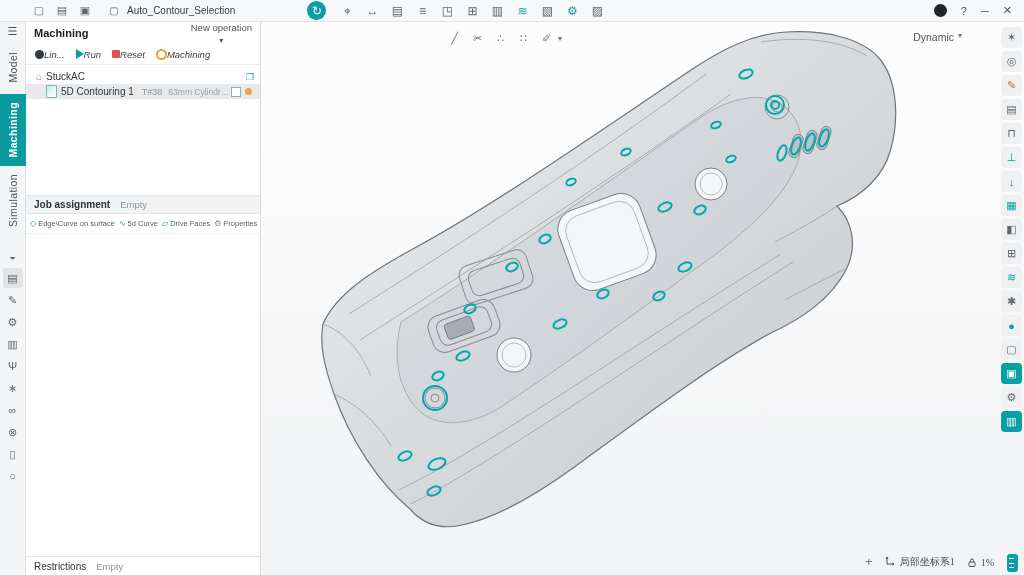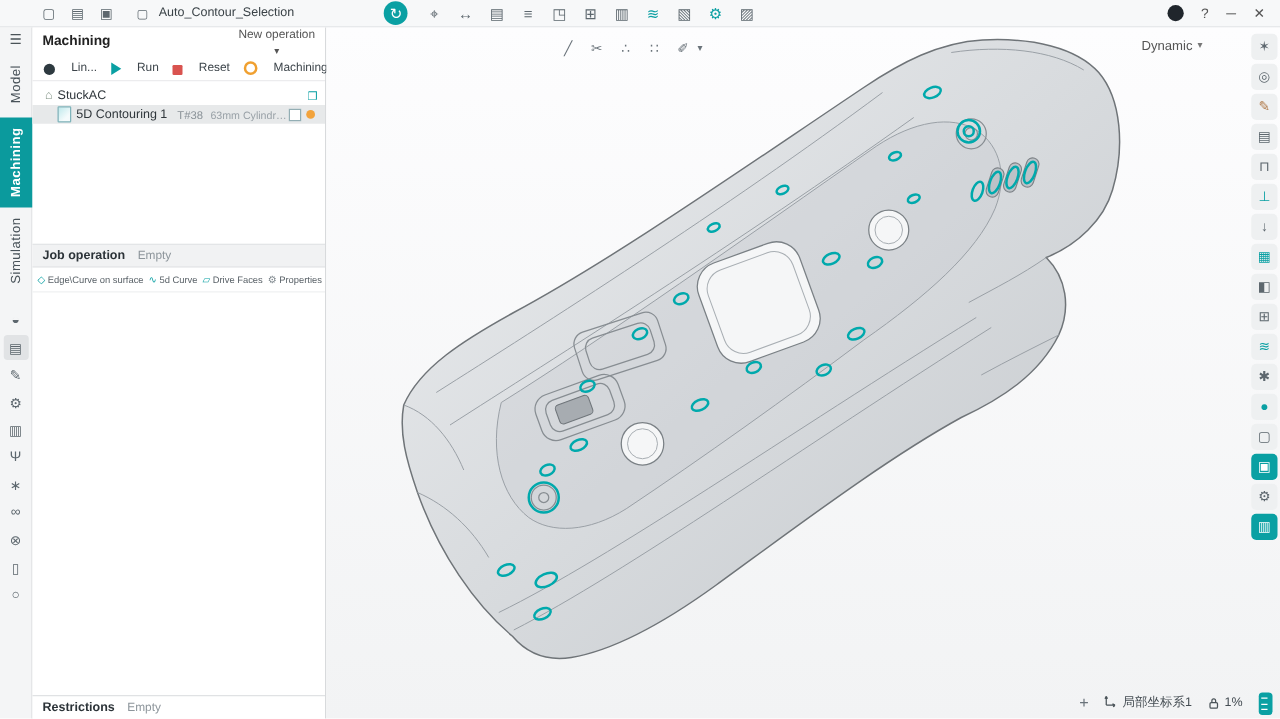--- a/index.html
+++ b/index.html
@@ -36,21 +36,21 @@
             font-size:11px;color:#5d676e;border-radius:3px;}
   .strip-ic.sel{background:#e1e3e5;}
 
   
   #panel{position:absolute;left:26px;top:22px;width:235px;height:553px;background:#fff;
          border-right:1px solid #d8dadc;box-sizing:border-box;display:flex;flex-direction:column;}
   #panel-header{height:22px;display:flex;align-items:center;padding:0 8px;justify-content:space-between;}
   #panel-title{font-size:11px;font-weight:bold;color:#222;}
   #new-op{display:flex;align-items:center;gap:3px;font-size:9.5px;color:#555;flex-direction:column;}
   #btnrow{height:20px;display:flex;align-items:center;gap:11px;padding:0 9px;border-bottom:1px solid #ececee;}
-  .pbtn{display:flex;align-items:flex-end;gap:13px;font-size:9.5px;color:#3c444a;}
+  .pbtn{display:flex;align-items:center;gap:0;font-size:9.5px;color:#3c444a;font-style:italic;}
   .ic-toggle{width:9px;height:9px;border-radius:50%;background:#2e3a40;}
   .ic-play{width:0;height:0;border-left:8px solid #0aa0a3;border-top:5px solid transparent;border-bottom:5px solid transparent;}
   .ic-stop{width:8px;height:8px;background:#d9534f;border-radius:1px;}
   .ic-ring{width:7px;height:7px;border:2px solid #f0a030;border-radius:50%;}
   #tree{padding-top:4px;}
   .tree-row{height:15px;display:flex;align-items:center;font-size:10px;color:#2f363b;padding:0 6px;}
   .tree-row .mi{color:#7c8f80;font-size:10px;margin:0 4px 0 4px;}
   .copy-ic{margin-left:auto;color:#0aa0a3;font-size:9px;}
   .tree-row.selected{background:#e7e9ea;height:15px;}
   .op-ic{width:9px;height:11px;margin:0 4px 0 14px;background:linear-gradient(135deg,#bfe9ec 0%,#f4fbfc 70%);
@@ -64,21 +64,21 @@
   #job-header{height:17px;background:#f1f2f3;border-top:1px solid #e3e5e7;border-bottom:1px solid #e3e5e7;
               display:flex;align-items:center;gap:10px;padding:0 8px;}
   #job-title{font-size:10px;font-weight:bold;color:#2c3338;}
   .empty-lbl{font-size:9.5px;color:#8d959b;}
   #job-actions{height:19px;display:flex;align-items:center;gap:4px;padding:0 4px;border-bottom:1px solid #f0f1f2;overflow:hidden;}
   .chip{display:flex;align-items:center;gap:2px;font-size:7.5px;color:#5a6268;white-space:nowrap;}
   .chip .g{font-size:8px;color:#0aa0a3;}
   .chip.gray .g{color:#7d868c;}
   #panel-fill{flex:1;}
   #restrictions{height:18px;border-top:1px solid #e0e2e4;display:flex;align-items:center;gap:10px;padding:0 8px;}
-  #restr-title{font-size:10px;font-weight:bold;color:#2c3338;}
+  #restr-title{font-size:10px;font-weight:normal;color:#2c3338;}
 
   
   #viewport{position:absolute;left:261px;top:22px;width:763px;height:553px;
             background:linear-gradient(180deg,#fdfdfe 0%,#f2f3f4 100%);overflow:hidden;}
   #model-svg{position:absolute;left:0;top:0;}
   #model-svg .body{fill:url(#bodyGrad);stroke:#6f7478;stroke-width:1.2;}
   #model-svg .plateau{fill:#c7cbcf;fill-opacity:.32;stroke:#9aa0a6;stroke-width:.8;}
   #model-svg .ln{fill:none;stroke:#9aa0a6;stroke-width:.8;}
   #model-svg .hole{fill:#f5f6f7;stroke:#7a8085;stroke-width:1;}
   #model-svg .rim{fill:none;stroke:#a8aeb3;stroke-width:.8;}
@@ -98,21 +98,21 @@
   #rightstrip{position:absolute;right:2px;top:5px;display:flex;flex-direction:column;gap:3px;align-items:center;}
   .rs-ic{width:21px;height:21px;border-radius:4px;background:#eef0f1;display:flex;align-items:center;
          justify-content:center;font-size:11px;color:#5d676e;}
   .rs-ic.accent{color:#0aa0a3;}
   .rs-ic.tan{color:#b07a4a;}
   .rs-ic.sel{background:#0aa0a3;color:#fff;}
 
   #statusbar{position:absolute;right:30px;bottom:6px;display:flex;align-items:center;gap:12px;
              font-size:10px;color:#454d53;}
   #plus-btn{font-size:13px;color:#6a737a;line-height:10px;}
-  .sb-group{display:flex;align-items:flex-start;gap:4px;}
+  .sb-group{display:flex;align-items:flex-start;gap:4px;font-family:Liberation Serif, serif;}
   #ruler-btn{position:absolute;right:6px;bottom:3px;width:11px;height:18px;background:#0aa0a3;border-radius:3px;
              display:flex;flex-direction:column;justify-content:space-evenly;align-items:flex-start;padding-left:2px;box-sizing:border-box;}
   #ruler-btn i{display:block;width:5px;height:1px;background:#fff;}
 </style>
 </head>
 <body>
 
 <div id="app" data-name="sprutcam-window">
 
   <div id="topbar" data-name="titlebar">
@@ -211,21 +211,21 @@
         <span class="op-label" data-name="operation-label">5D Contouring 1</span>
         <span class="op-tool" data-name="operation-tool">T#38</span>
         <span class="op-info" data-name="operation-tool-info">63mm Cylindrical n</span>
         <i class="op-check" data-name="operation-checkbox"></i>
         <i class="op-dot" data-name="status-dot"></i>
       </div>
     </div>
     <div id="tree-space" data-name="tree-empty-space"></div>
 
     <div id="job-header" data-name="job-assignment-header">
-      <span id="job-title" data-name="job-assignment-title">Job operation</span>
+      <span id="job-title" data-name="job-assignment-title">Job assignment</span>
       <span class="empty-lbl" data-name="job-assignment-status">Empty</span>
     </div>
     <div id="job-actions" data-name="job-assignment-actions">
       <span class="chip" data-name="edge-curve-on-surface-button">
         <span class="g" data-name="edge-curve-icon">◇</span>
         <span>Edge\Curve on surface</span>
       </span>
       <span class="chip" data-name="5d-curve-button">
         <span class="g" data-name="curve-icon">∿</span>
         <span>5d Curve</span>

